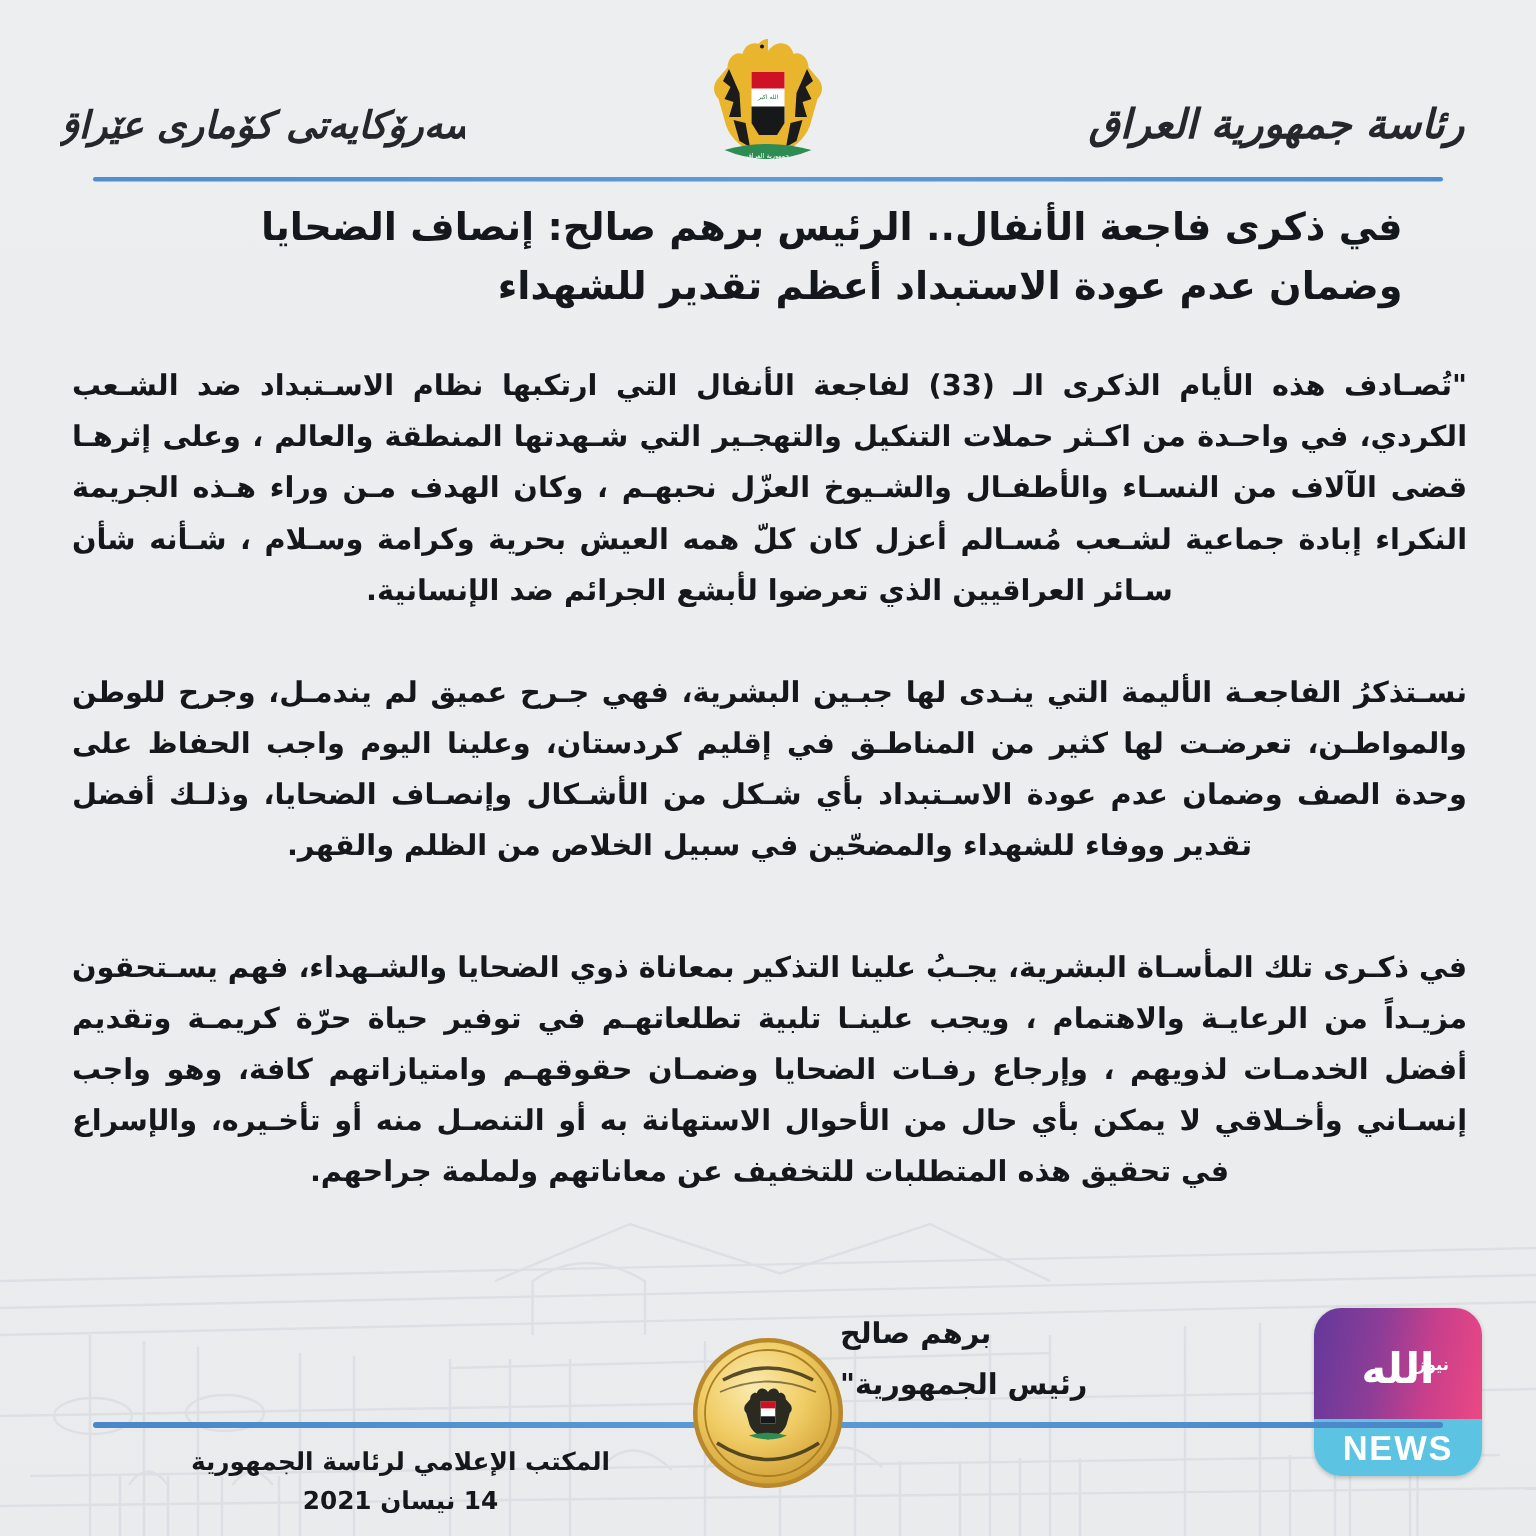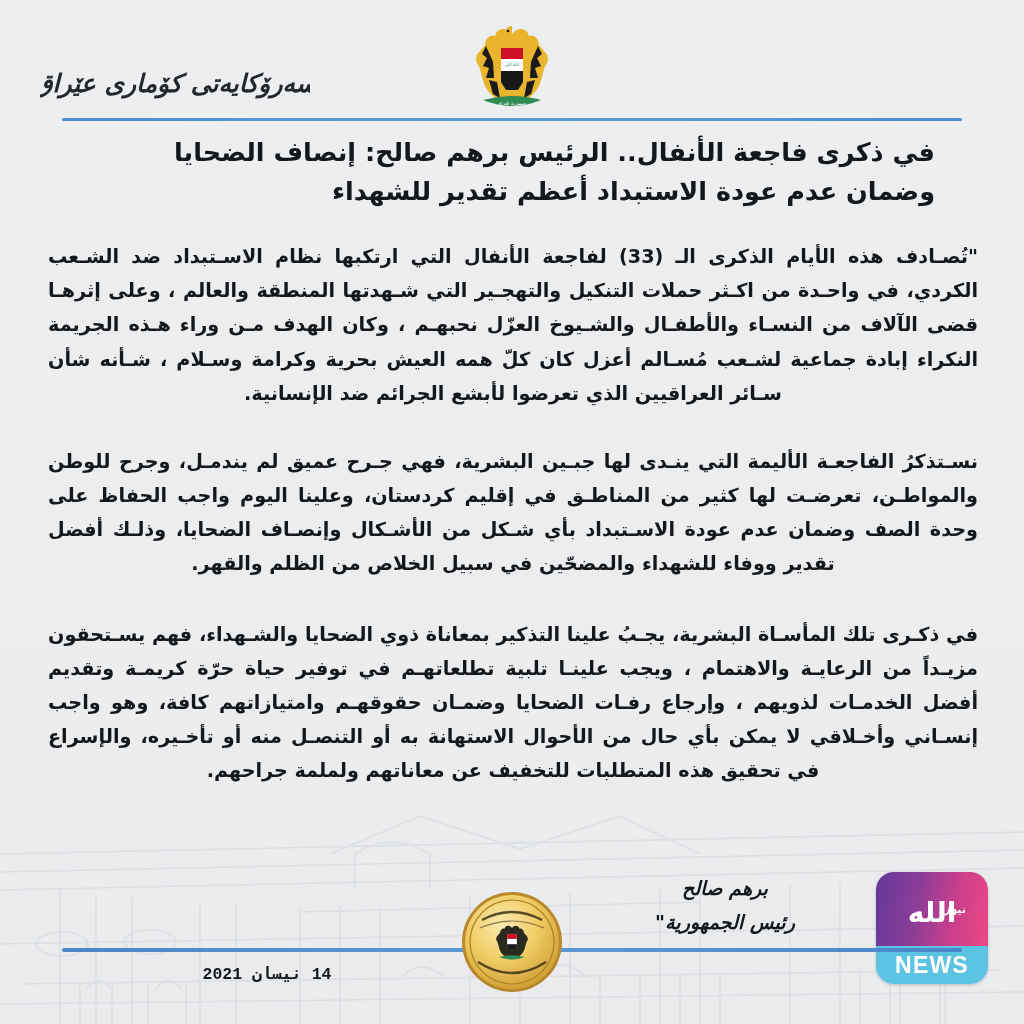--- a/index.html
+++ b/index.html
@@ -97,35 +97,34 @@
     color: #15181b;
     font-size: 19.2px;
     font-weight: bold;
     line-height: 1.78;
     text-align: justify;
     text-align-last: center;
     margin: 0 0 30px 0;
     letter-spacing: -0.1px;
   }
   .para.p1 { margin-bottom: 34px; }
-  .para.p2 { margin-bottom: 36px; }
+  .para.p2 { margin-bottom: 46px; }
   .para.p3 { margin-bottom: 16px; }
 
   
   .signature {
     position: absolute;
     top: 872px;
     left: 560px;
     width: 330px;
-    text-align: center;
+    text-align: left;
     color: #15181b;
     font-size: 19.2px;
     font-weight: bold;
     line-height: 1.78;
-    font-style: italic;
   }
 
   
   .news-logo {
     position: absolute;
     left: 876px;
     top: 872px;
     width: 112px;
     height: 112px;
     border-radius: 18px;
@@ -201,21 +200,20 @@
     left: 112px;
     width: 310px;
     text-align: center;
     color: #15181b;
     font-size: 16.5px;
     font-weight: bold;
     line-height: 1.55;
   }
   .footer-date {
     direction: rtl;
-    font-family: Liberation Mono, monospace;
   }
 </style>
 </head>
 <body>
 
 <div id="page">
 
   <svg class="bg-palace" viewBox="0 0 1024 230" preserveAspectRatio="none">
     <g stroke="#b9bec6" stroke-width="1.6" fill="none" opacity="0.85">
       <path d="M0 60 L1024 38"></path>
@@ -265,20 +263,25 @@
         <rect x="32" y="30" width="22" height="11" fill="#cf1126"></rect>
         <rect x="32" y="53" width="22" height="11" fill="#16181a"></rect>
         <path d="M32 64 L54 64 L49 72 L37 72 Z" fill="#16181a"></path>
         <text x="43" y="48" font-size="4" text-anchor="middle" fill="#2a7d43" font-family="DejaVu Sans, sans-serif">الله اكبر</text>
 
         <path d="M14 82 Q43 74 72 82 Q43 94 14 82 Z" fill="#2e8b51"></path>
         <text x="43" y="87" font-size="4.4" text-anchor="middle" fill="#ffffff" font-family="DejaVu Sans, sans-serif">جمهورية العراق</text>
       </g>
     </svg>
 
+    <div class="header-script ar">
+      <svg viewBox="0 0 270 64">
+        <text x="135" y="44" text-anchor="middle" fill="#24282c" font-family="DejaVu Sans, sans-serif" font-size="27" font-style="italic" font-weight="bold">رئاسة جمهورية العراق</text>
+      </svg>
+    </div>
 
     <div class="header-script ku">
       <svg viewBox="0 0 270 64">
         <text x="135" y="44" text-anchor="middle" fill="#24282c" font-family="DejaVu Sans, sans-serif" font-size="25" font-style="italic" font-weight="bold">سەرۆکایەتی کۆماری عێراق</text>
       </svg>
     </div>
   </div>
 
   <div class="divider-top"></div>
 
@@ -326,16 +329,17 @@
       <rect x="32" y="53" width="22" height="11" fill="#16181a"></rect>
       <path d="M14 82 Q43 74 72 82 Q43 94 14 82 Z" fill="#2e8b51"></path>
     </g>
 
     <path d="M22 30 Q52 14 82 30" fill="none" stroke="#3c3118" stroke-width="2.4" opacity="0.85"></path>
     <path d="M18 72 Q52 94 86 72" fill="none" stroke="#3c3118" stroke-width="2.4" opacity="0.85"></path>
     <path d="M20 38 Q52 24 84 38" fill="none" stroke="#3c3118" stroke-width="1.2" opacity="0.6"></path>
   </svg>
 
   <div class="footer-text">
+    <div>المكتب الإعلامي لرئاسة الجمهورية</div>
     <div class="footer-date">14 نيسان 2021</div>
   </div>
 
 </div>
 
 </body></html>

